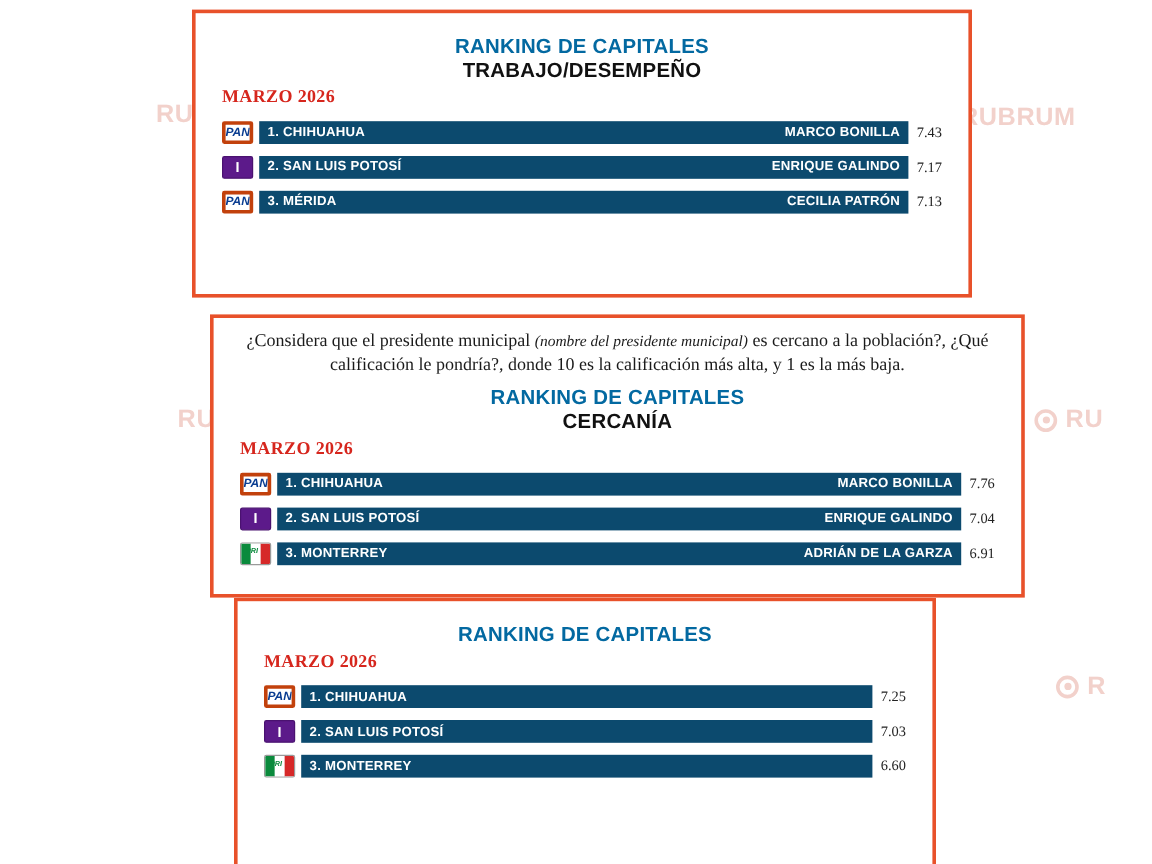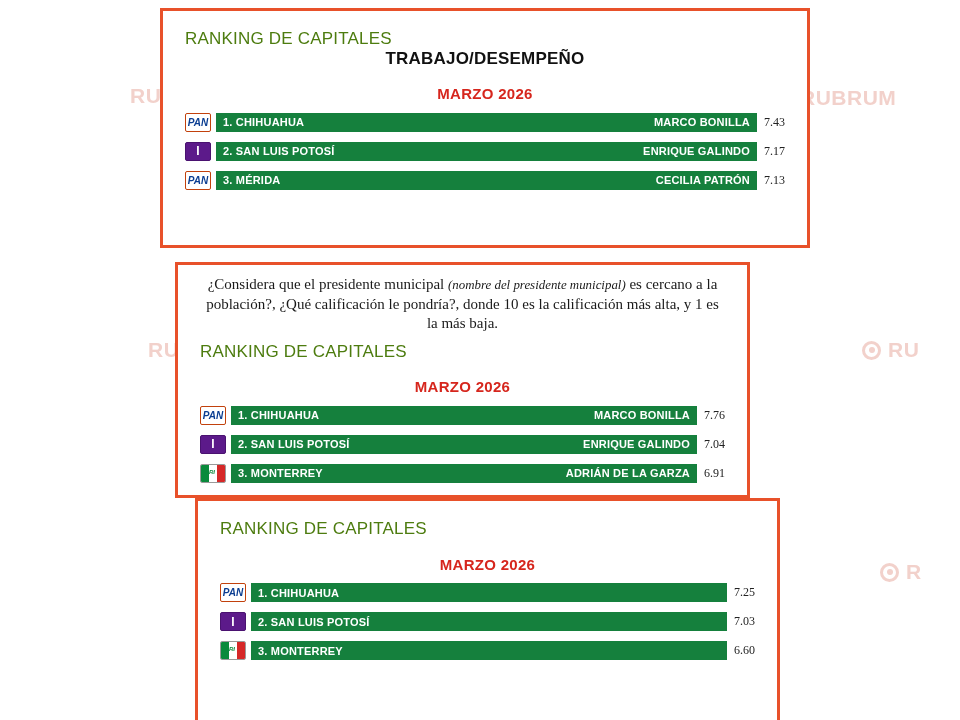--- a/index.html
+++ b/index.html
@@ -81,42 +81,44 @@
     line-height: 1.3;
   }
   .question .em {
     font-style: italic;
     font-size: 0.86em;
   }
   .q-style-a { font-style: italic; font-size: 15px; }
   .q-style-b { font-style: normal; font-size: 15px; }
 
   .rank-title {
-    font-weight: normal;
+    text-align: center;
+    font-weight: bold;
     font-size: 17px;
-    color: #4d7c0f;
+    color: #0369a1;
     line-height: 1.15;
     margin-top: 8px;
     letter-spacing: 0.2px;
   }
   .rank-sub {
     text-align: center;
     font-weight: bold;
     font-size: 17px;
     color: #111111;
     line-height: 1.15;
     letter-spacing: 0.2px;
   }
   .rank-date {
-    text-align: center;
+    text-align: left;
     font-weight: bold;
     font-size: 15px;
     color: #d6261d;
-    margin-top: 17px;
+    margin-top: 5px;
     letter-spacing: 0.3px;
+    font-family: Liberation Serif, serif;
   }
 
   .rows {
     margin-top: 10px;
   }
   .row {
     display: flex;
     align-items: center;
     height: 20px;
     margin-bottom: 9px;
@@ -132,21 +134,21 @@
     justify-content: center;
     font-size: 9px;
     font-weight: bold;
     font-family: "Liberation Sans", sans-serif;
     box-sizing: border-box;
     overflow: hidden;
     position: relative;
   }
   .party.pan {
     background: #ffffff;
-    border: 1px solid #c2410c;
+    border: 3px solid #c2410c;
     color: #0a3d91;
     font-style: italic;
     font-size: 10px;
   }
   .party.indep {
     background: #5c1a8a;
     border: 1px solid #4a1270;
     color: #ffffff;
     font-size: 12px;
     font-weight: bold;
@@ -170,21 +172,21 @@
     content: "PRI";
     position: absolute;
     left: -4px;
     top: 4px;
     font-size: 6px;
     color: #0a8a3c;
     font-weight: bold;
   }
 
   .bar {
-    background: #15803d;
+    background: #0c4a6e;
     height: 19px;
     display: flex;
     align-items: center;
     justify-content: space-between;
     color: #ffffff;
     font-size: 11px;
     font-weight: bold;
     padding: 0 7px;
     box-sizing: border-box;
     white-space: nowrap;
@@ -194,21 +196,21 @@
   .score {
     margin-left: 7px;
     font-size: 12px;
     color: #222222;
     font-weight: normal;
     font-family: Liberation Serif, serif;
   }
 
   
   #panel-1 { left: 160px; top: 8px;   width: 650px; height: 240px; }
-  #panel-2 { left: 175px; top: 262px; width: 575px; height: 236px; }
+  #panel-2 { left: 175px; top: 262px; width: 679px; height: 236px; }
   #panel-3 { left: 195px; top: 498px; width: 585px; height: 225px; }
 </style>
 </head>
 <body>
 
 <div class="stage">
 
   <div class="watermarks">
     <div class="wm" style="left:178px;  top:52px;">
         <span class="ring"></span>
@@ -320,20 +322,21 @@
       </div>
     </div>
   </div>
 
   <div class="panel" id="panel-2">
     <div class="panel-inner">
       <div class="question q-style-b">
         <span>¿Considera que el presidente municipal </span><span class="em">(nombre del presidente municipal)</span><span> es cercano a la población?, ¿Qué calificación le pondría?, donde 10 es la calificación más alta, y 1 es la más baja.</span>
       </div>
       <div class="rank-title">RANKING DE CAPITALES</div>
+      <div class="rank-sub">CERCANÍA</div>
       <div class="rank-date">MARZO 2026</div>
 
       <div class="rows">
         <div class="row">
           <div class="party pan">
               <span>PAN</span>
             </div>
           <div class="bar" style="width:100%">
             <span class="city">1. CHIHUAHUA</span>
             <span class="person">MARCO BONILLA</span>

